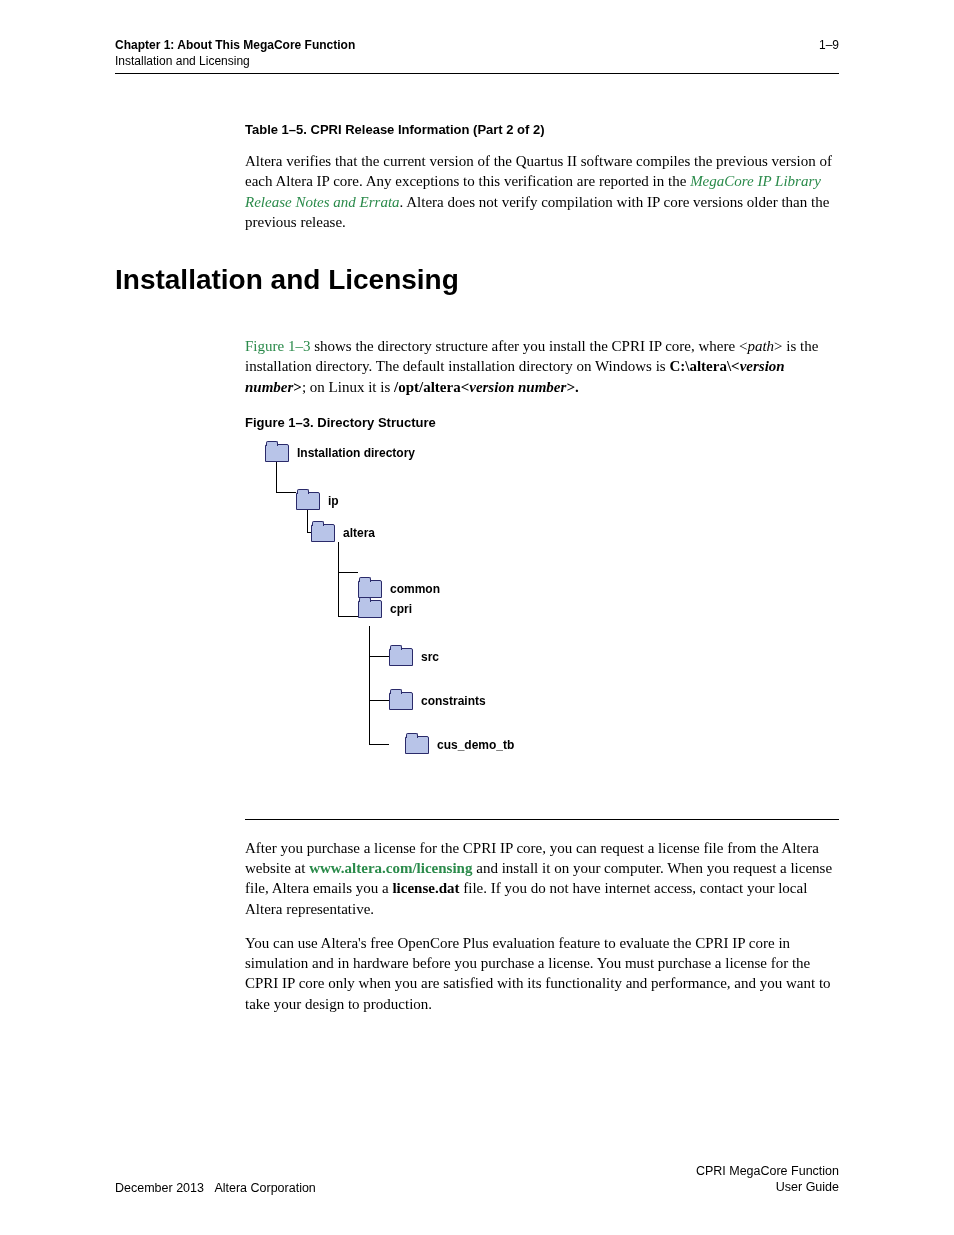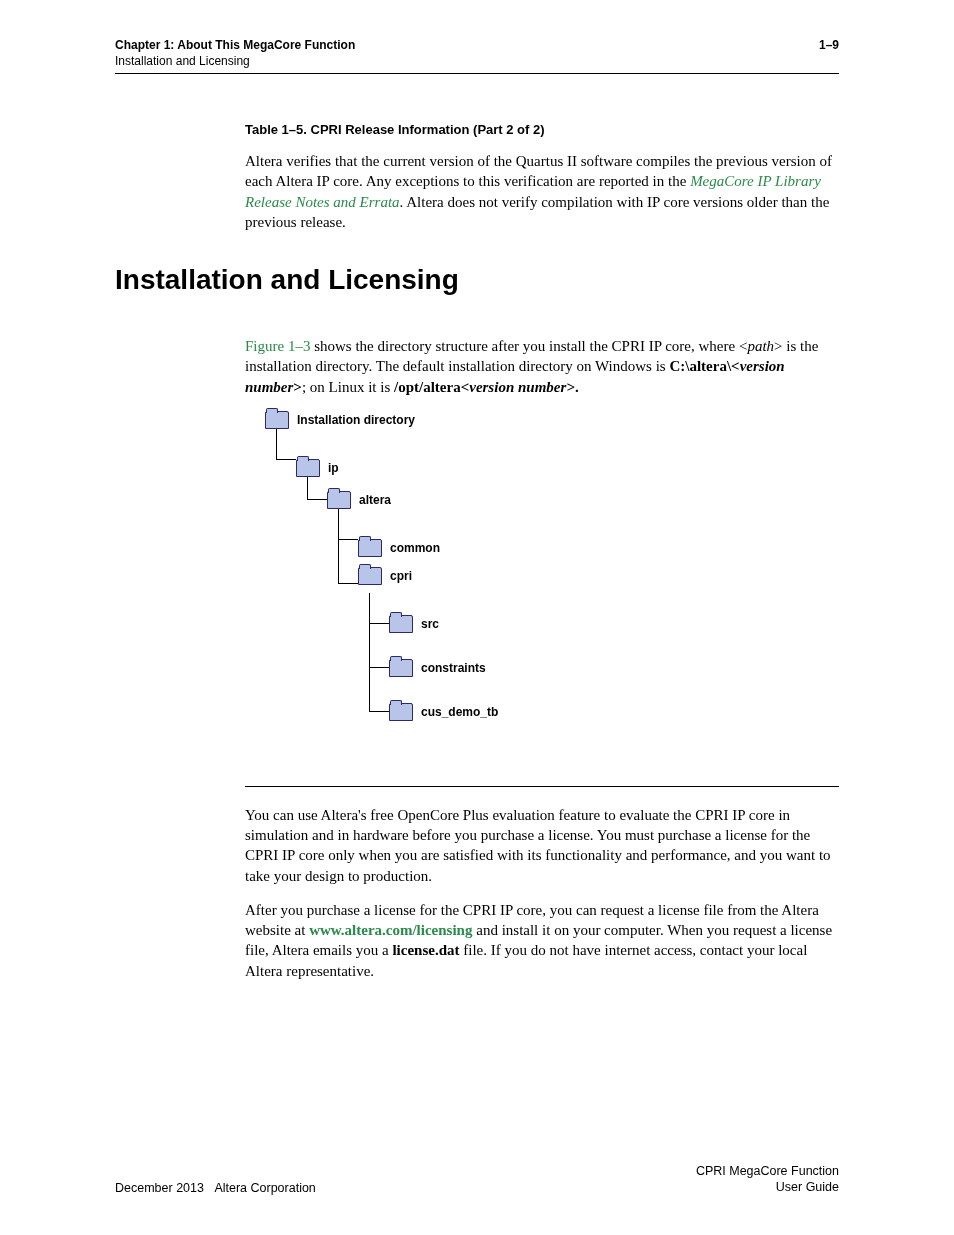--- a/index.html
+++ b/index.html
@@ -20,21 +20,21 @@
     display: flex;
     justify-content: space-between;
     font-family: Arial, Helvetica, sans-serif;
     font-size: 12px;
     line-height: 1.3;
     border-bottom: 1px solid #000;
     padding-bottom: 4px;
     margin-bottom: 48px;
   }
   .hdr-left .l1 { font-weight: bold; }
-  .hdr-right { font-weight: bold; }
+  .hdr-right { font-weight: normal; }
   .content-indent { margin-left: 130px; margin-top: 40px; }
   .tbl-caption {
     font-family: Arial, Helvetica, sans-serif;
     font-size: 13px;
     font-weight: bold;
     margin-bottom: 6px;
   }
   table.data {
     width: 100%;
     border-collapse: collapse;
@@ -135,20 +135,21 @@
   </div>
 
   <h1 class="sec">Installation and Licensing</h1>
 
   <div class="content-indent">
 
     <p class="body-p">
       <span class="link-plain" style="font-style:normal">Figure 1–3</span><span> shows the directory structure after you install the CPRI IP core, where </span><span>&lt;</span><i>path</i><span>&gt;</span><span> is the installation directory. The default installation directory on Windows is </span><b><span>C:\altera\&lt;</span><i>version number</i><span>&gt;</span></b><span>; on Linux it is </span><b><span>/opt/altera</span><i>&lt;version number&gt;</i><span>.</span></b>
     </p>
 
+    <div class="fig-caption">Figure 1–3. Directory Structure</div>
 
     <div class="tree">
 
       <div class="conn-v" style="left:11px; top:18px; height:30px"></div>
       <div class="conn-h" style="left:11px; top:48px; width:20px"></div>
 
       <div class="conn-v" style="left:42px; top:58px; height:30px"></div>
       <div class="conn-h" style="left:42px; top:88px; width:20px"></div>
 
       <div class="conn-v" style="left:73px; top:98px; height:74px"></div>
@@ -161,53 +162,53 @@
       <div class="conn-h" style="left:104px; top:300px; width:20px"></div>
 
       <div class="node" style="left:0px; top:0px">
           <div class="folder"></div>
           <span>Installation directory</span>
         </div>
       <div class="node" style="left:31px; top:48px">
           <div class="folder"></div>
           <span>ip</span>
         </div>
-      <div class="node" style="left:62px; top:80px">
+      <div class="node" style="left:46px; top:80px">
           <div class="folder"></div>
           <span>altera</span>
         </div>
-      <div class="node" style="left:93px; top:128px">
+      <div class="node" style="left:93px; top:136px">
           <div class="folder"></div>
           <span>common</span>
         </div>
       <div class="node" style="left:93px; top:156px">
           <div class="folder"></div>
           <span>cpri</span>
         </div>
       <div class="node" style="left:124px; top:204px">
           <div class="folder"></div>
           <span>src</span>
         </div>
       <div class="node" style="left:124px; top:248px">
           <div class="folder"></div>
           <span>constraints</span>
         </div>
-      <div class="node" style="left:124px; top:292px">
+      <div class="node" style="left:140px; top:292px">
           <div class="folder"></div>
           <span>cus_demo_tb</span>
         </div>
     </div>
 
     <hr class="hr-line">
-
-    <p class="body-p">You can use Altera's free OpenCore Plus evaluation feature to evaluate the CPRI IP core in simulation and in hardware before you purchase a license. You must purchase a license for the CPRI IP core only when you are satisfied with its functionality and performance, and you want to take your design to production.</p>
 
     <p class="body-p">
       <span>After you purchase a license for the CPRI IP core, you can request a license file from the Altera website at </span><span class="link-bold">www.altera.com/licensing</span><span> and install it on your computer. When you request a license file, Altera emails you a </span><b>license.dat</b><span> file. If you do not have internet access, contact your local Altera representative.</span>
     </p>
+
+    <p class="body-p">You can use Altera's free OpenCore Plus evaluation feature to evaluate the CPRI IP core in simulation and in hardware before you purchase a license. You must purchase a license for the CPRI IP core only when you are satisfied with its functionality and performance, and you want to take your design to production.</p>
   </div>
 
   <div class="ftr">
     <div>
       <span>December 2013</span>&nbsp;&nbsp;&nbsp;<span>Altera Corporation</span>
     </div>
     <div class="ftr-right">
       <div>CPRI MegaCore Function</div>
       <div>User Guide</div>
     </div>

